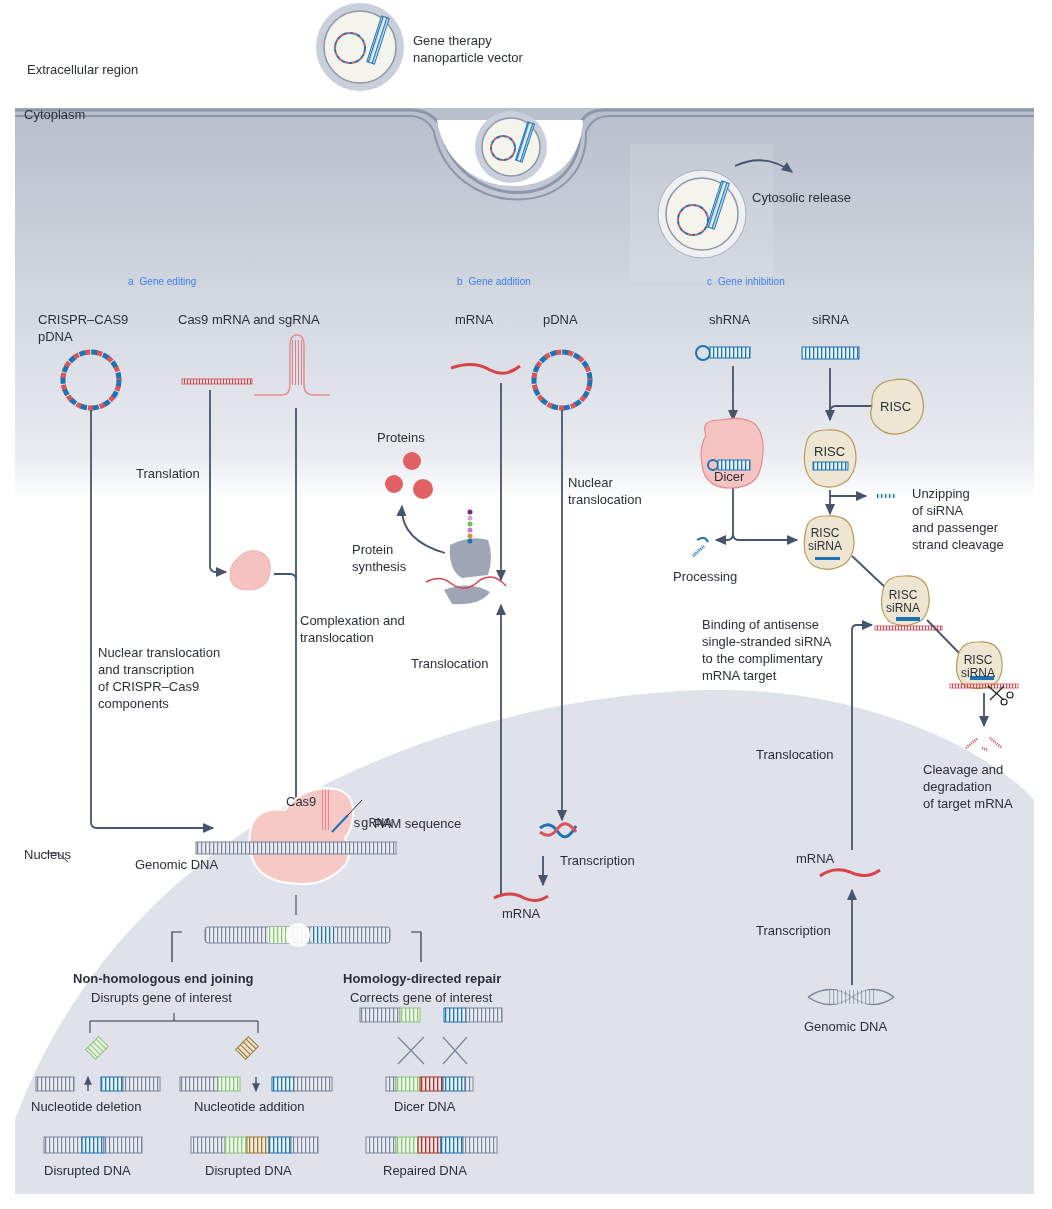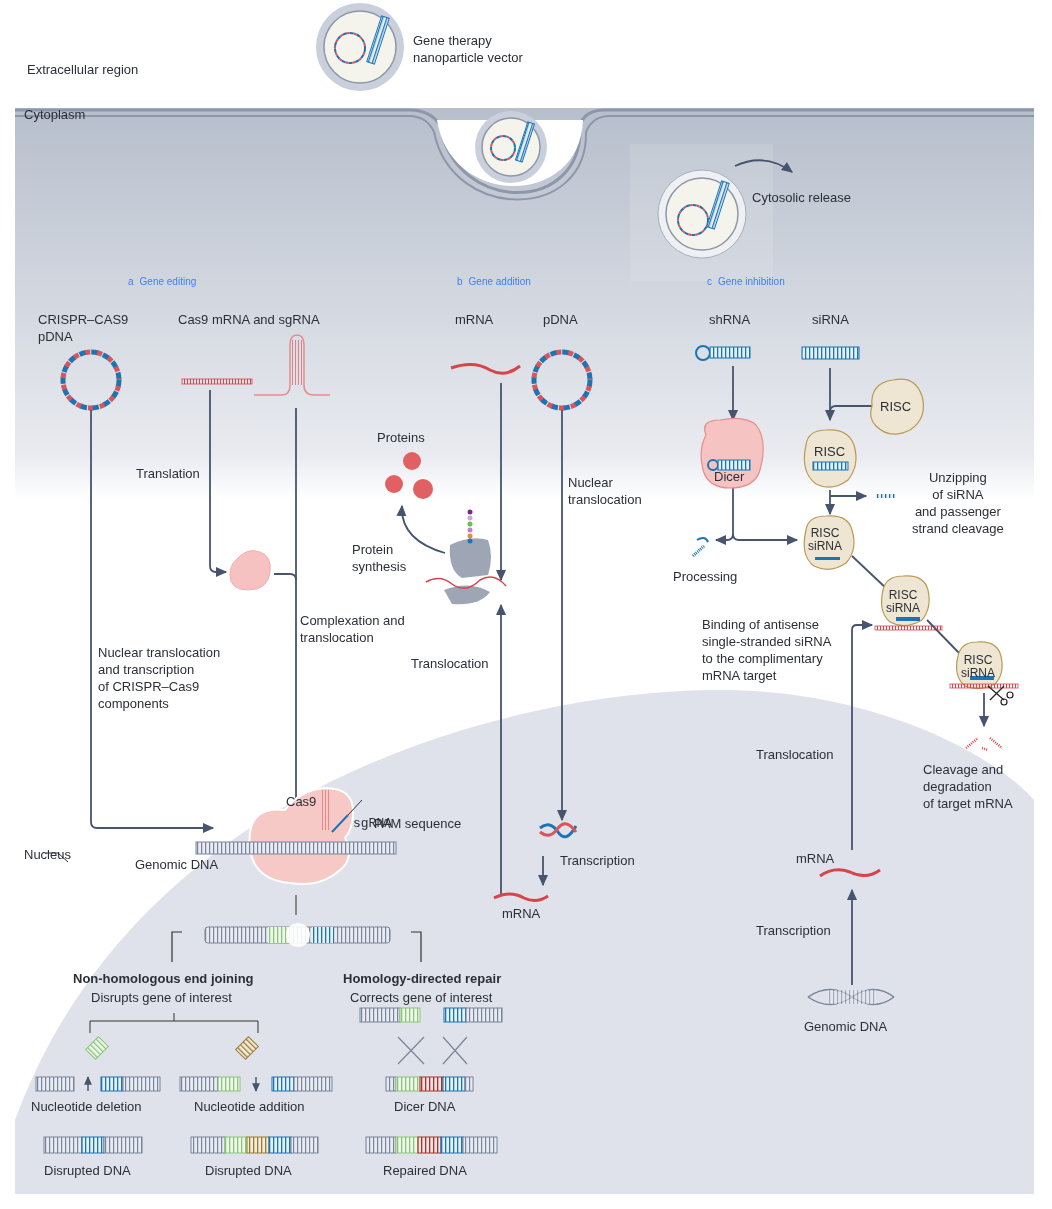--- a/index.html
+++ b/index.html
@@ -317,21 +317,21 @@
 translocation</div>
 <div class="lbl" style="left:411px;top:655px;">Translocation</div>
 <div class="lbl" style="left:560px;top:852px;">Transcription</div>
 <div class="lbl" style="left:502px;top:905px;">mRNA</div>
 
 <div class="lbl" style="left:709px;top:311px;">shRNA</div>
 <div class="lbl" style="left:812px;top:311px;">siRNA</div>
 <div class="lbl" style="left:880px;top:398px;">RISC</div>
 <div class="lbl" style="left:714px;top:440px;margin-top:28px;">Dicer</div>
 <div class="lbl" style="left:814px;top:443px;">RISC</div>
-<div class="lbl" style="left:912px;top:469px;text-align:center;">Unzipping
+<div class="lbl" style="left:912px;top:485px;">Unzipping
 of siRNA
 and passenger
 strand cleavage</div>
 <div class="lbl" style="left:673px;top:568px;text-align:center;">Processing</div>
 <div class="lbl center" style="left:808px;top:527px;font-size:12px;line-height:13px;"><span>RISC</span><br><span>siRNA</span></div>
 <div class="lbl center" style="left:886px;top:589px;font-size:12px;line-height:13px;"><span>RISC</span><br><span>siRNA</span></div>
 <div class="lbl center" style="left:961px;top:654px;font-size:12px;line-height:13px;"><span>RISC</span><br><span>siRNA</span></div>
 <div class="lbl" style="left:702px;top:616px;">Binding of antisense
 single-stranded siRNA
 to the complimentary

